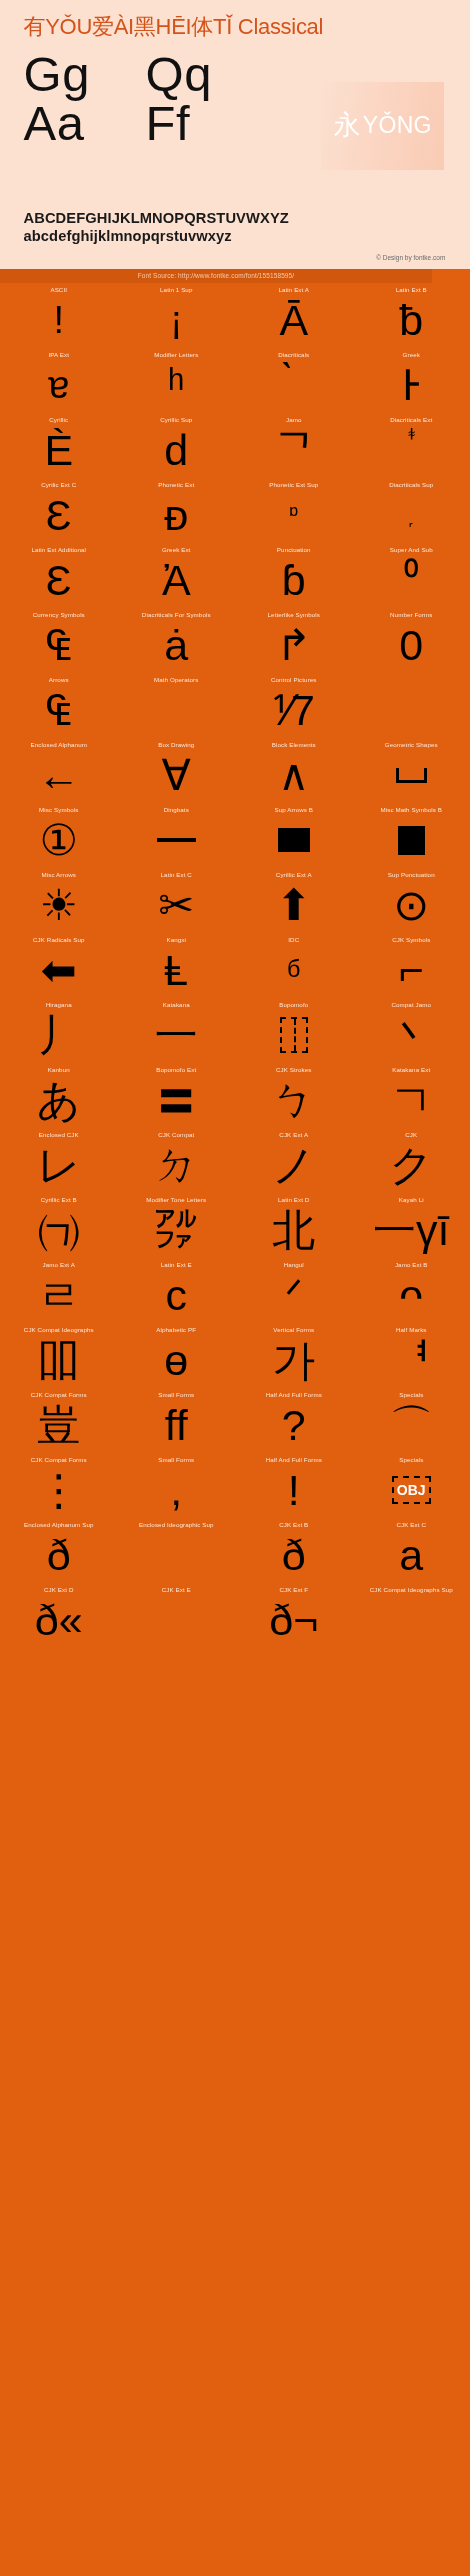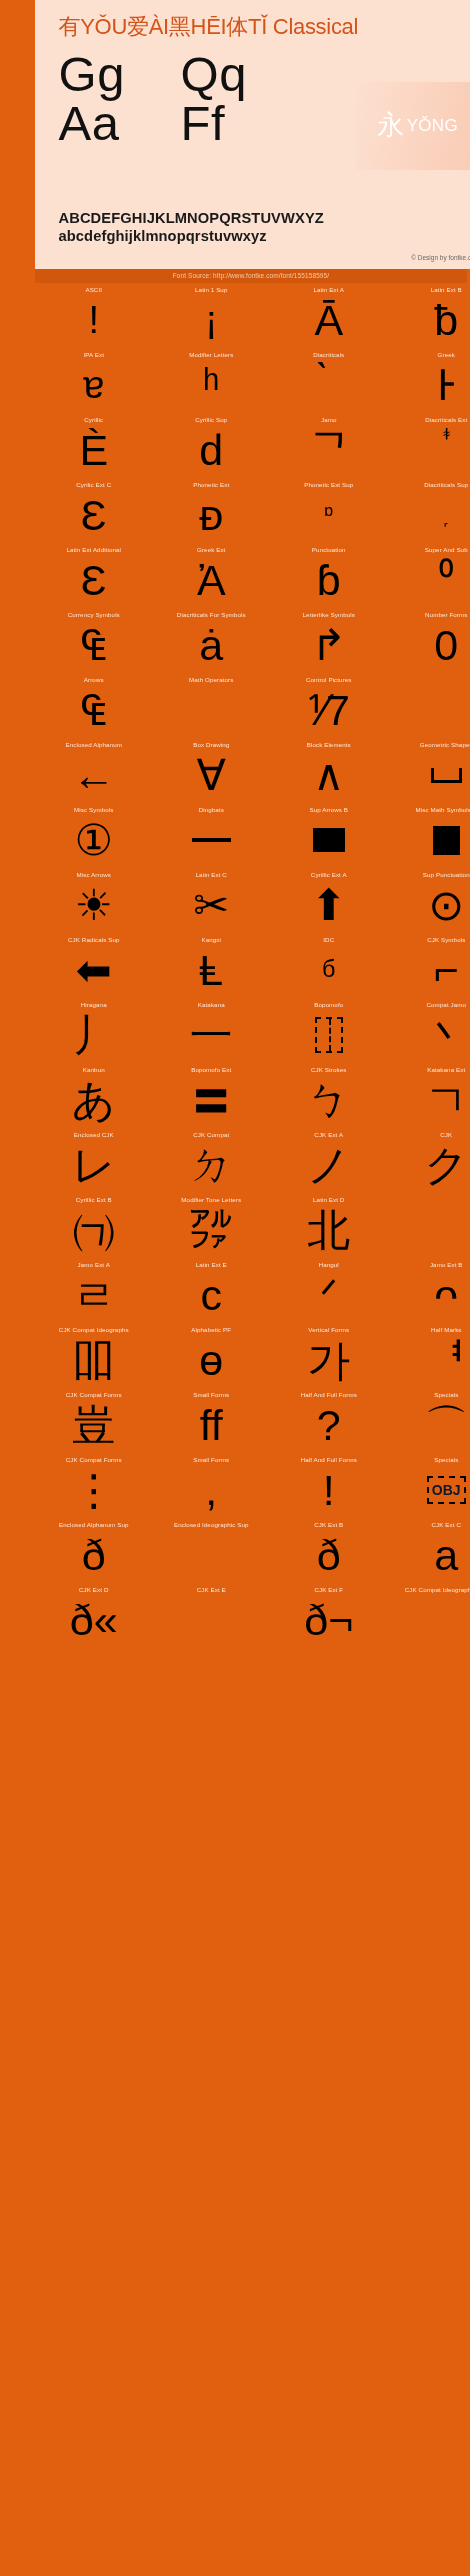--- a/index.html
+++ b/index.html
@@ -6,21 +6,20 @@
   html, body { width: 470px; }
   body {
     font-family: "Liberation Sans", sans-serif;
     background: #e06010;
     width: 470px;
     overflow-x: hidden;
   }
   #page {
     width: 432px;
     position: relative;
-    margin-left: 35px;
   }
 
   
   .specimen {
     background: #fce0d0;
     width: 470px;
     padding: 14px 23.5px 8.2px 23.5px;
     position: relative;
   }
   .specimen-title {
@@ -56,21 +55,21 @@
     width: 123px;
     height: 88px;
     background: linear-gradient(100deg, #fce0d0 0%, #fbd6c3 45%, #f9cbb4 100%);
     display: flex;
     align-items: center;
     justify-content: center;
     gap: 2.4px;
     color: #ffffff;
   }
   .yong-han { font-size: 27px; line-height: 1; }
-  .yong-pin { font-size: 17px; line-height: 1; letter-spacing: 0.3px; }
+  .yong-pin { font-size: 23px; line-height: 1; letter-spacing: 0.3px; }
 
   .alpha-block {
     margin-top: 13px;
     color: #1a1a1a;
   }
   .alpha-line {
     font-size: 14.7px;
     line-height: 1.22;
     letter-spacing: 0.1px;
     white-space: nowrap;
@@ -140,21 +139,21 @@
   .sq-block { width: 32px; height: 23.5px; background:#000; }
   .sq-geo   { width: 27px; height: 29px; background:#000; }
   .dashbox  { width: 28px; height: 36px; border: 2.4px dashed #000; position: relative; }
   .dashbox:after {
     content:""; position:absolute; left:50%; top:0; bottom:0;
     border-left:2.4px dashed #000;
   }
   .objbox {
     width: 39px; height: 28px; border: 2.4px dashed #000;
     display:flex; align-items:center; justify-content:center;
-    font-size: 14px; font-weight: 700; color:#0f172a;
+    font-size: 14px; font-weight: 700; color:#ffffff;
   }
   .hline { width: 39px; height: 4.1px; background:#000; }
   .ubracket { width: 31px; height: 15.3px; border: 3.5px solid #000; border-top: none; }
 </style>
 </head>
 <body>
 
 <div id="page">
 
   <div class="specimen">
@@ -454,20 +453,24 @@
           <div class="cell-glyph xl">㈀</div>
         </div>
         <div class="cell">
           <div class="cell-label">Modifier Tone Letters</div>
           <div class="cell-glyph xl">㌁</div>
         </div>
         <div class="cell">
           <div class="cell-label">Latin Ext D</div>
           <div class="cell-glyph xl">北</div>
         </div>
+        <div class="cell">
+          <div class="cell-label">Kayah Li</div>
+          <div class="cell-glyph xl">一γī</div>
+        </div>
       </div>
       <div class="grid-row">
         <div class="cell">
           <div class="cell-label">Jamo Ext A</div>
           <div class="cell-glyph xl">ㄹ</div>
         </div>
         <div class="cell">
           <div class="cell-label">Latin Ext E</div>
           <div class="cell-glyph xl">ᴄ</div>
         </div>

